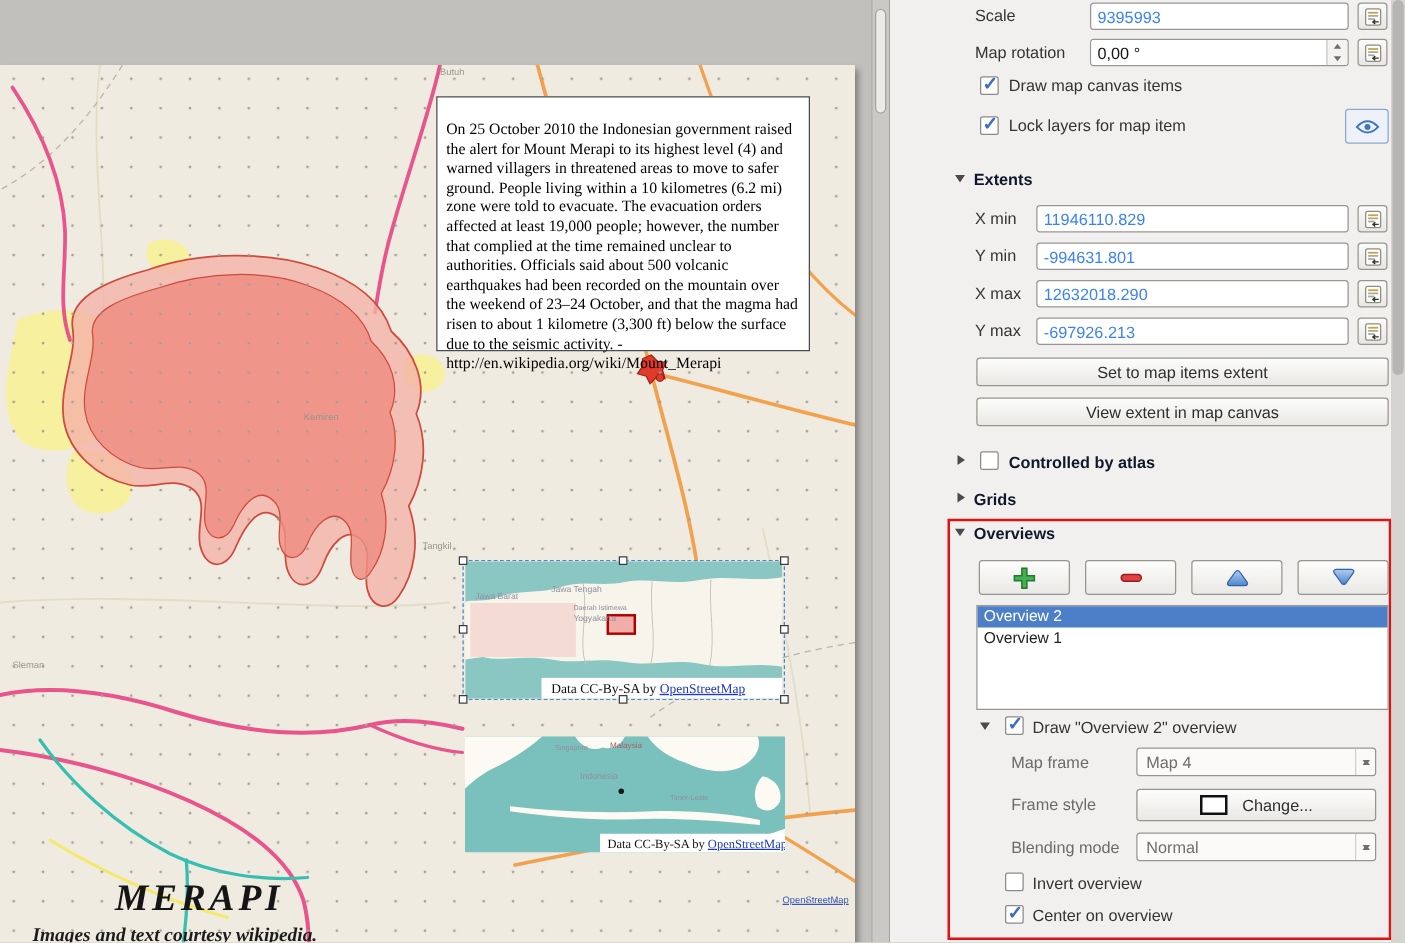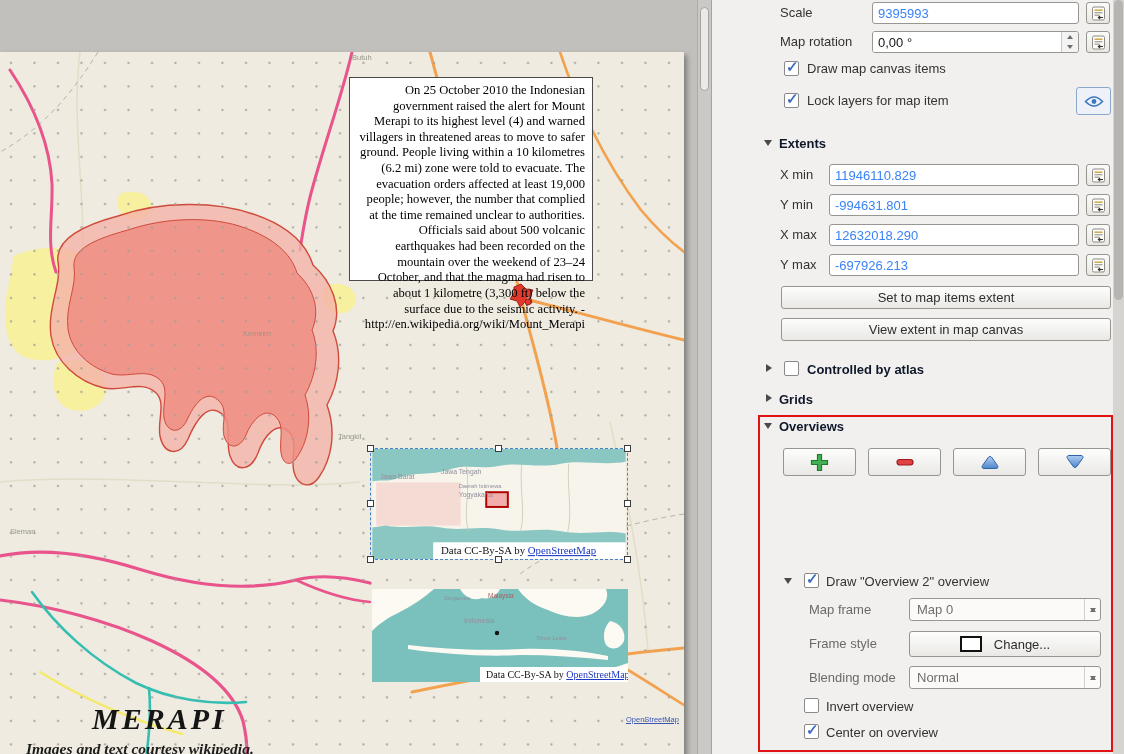--- a/index.html
+++ b/index.html
@@ -9,22 +9,22 @@
 
   
   .canvas-area { position:absolute; left:0; top:0; width:697px; height:754px; background:#c2c0bc; }
   .page { position:absolute; left:0; top:8px; width:684px; height:729px; background:#efebe0;
           overflow:hidden; box-shadow:3px 3px 5px rgba(0,0,0,.35);margin-top:44px; }
   .map-svg { position:absolute; left:0; top:0; width:684px; height:729px; }
 
   .plbl { position:absolute; font-size:7.5px; color:#98968c; white-space:nowrap; }
   .osm-main { position:absolute; font-size:7.5px; color:#3a57b5; text-decoration:underline; white-space:nowrap; }
 
-  .textbox { position:absolute; left:349px; top:25px; width:244px; height:204px; background:#fff;
-             border:1px solid #4a4a4a; padding:5px 7px; font:12.6px/1.24 "Liberation Serif", serif; color:#000;text-align:right; }
+  .textbox { position:absolute; left:349px; top:25px; width:299px; height:204px; background:#fff;
+             border:1px solid #4a4a4a; padding:18px 7px; font:12.6px/1.24 "Liberation Serif", serif; color:#000; }
 
   .inset1 { position:absolute; left:370px; top:396px; width:258px; height:112px; border:1px dashed #4a84c8; }
   .inset1 svg, .inset2 svg { position:absolute; left:0; top:0; width:100%; height:100%; }
   .inset2 { position:absolute; left:372px; top:537px; width:256px; height:93px; }
   .h { position:absolute; width:7px; height:7px; background:#fff; border:1px solid #3c3c3c; z-index:5; }
   .ilbl { font:7px "Liberation Sans", sans-serif; fill:#90909c; }
   .ilbl.tiny { font-size:5.8px; }
   .ilbl.red { fill:#a85f5f; font-size:6.5px; }
   .credit { font:11px "Liberation Serif", serif; fill:#111; }
   .credit.sm { font-size:10px; }
@@ -350,28 +350,32 @@
         <defs>
             <linearGradient id="gDn" x1="0" y1="0" x2="0" y2="1">
               <stop offset="0" stop-color="#aecdf0"></stop>
               <stop offset="1" stop-color="#4f86cc"></stop>
             </linearGradient>
           </defs>
         <path d="M10,13.5 C9.2,13.5 8.6,13 8,12.2 L2.5,4.5 C1.4,3 2.2,1.5 4,1.5 L16,1.5 C17.8,1.5 18.6,3 17.5,4.5 L12,12.2 C11.4,13 10.8,13.5 10,13.5 Z" fill="url(#gDn)" stroke="#2f62a8"></path>
       </svg>
     </button>
 
+    <div class="list" style="left:69px; top:484px; width:330px; height:84px;">
+      <div class="list-item selected">Overview 2</div>
+      <div class="list-item">Overview 1</div>
+    </div>
 
     <span class="arr-down" style="left:72px; top:578px;"></span>
     <span class="cb checked" style="left:92px; top:573px;"></span>
     <span class="plabel" style="left:114px; top:574px;">Draw "Overview 2" overview</span>
 
     <span class="plabel sub" style="left:97px; top:602px;">Map frame</span>
     <div class="combo" style="left:197px; top:598px; width:192px;">
-      <span class="val">Map 0</span>
+      <span class="val">Map 4</span>
       <span class="carets">
           <span class="tri-up"></span>
           <span class="tri-dn"></span>
         </span>
     </div>
 
     <span class="plabel sub" style="left:97px; top:636px;">Frame style</span>
     <button class="btn fsbtn" style="left:197px; top:631px; width:192px; height:26px;">
       <span class="swatch"></span>
       <span style="position:static;">Change...</span>

